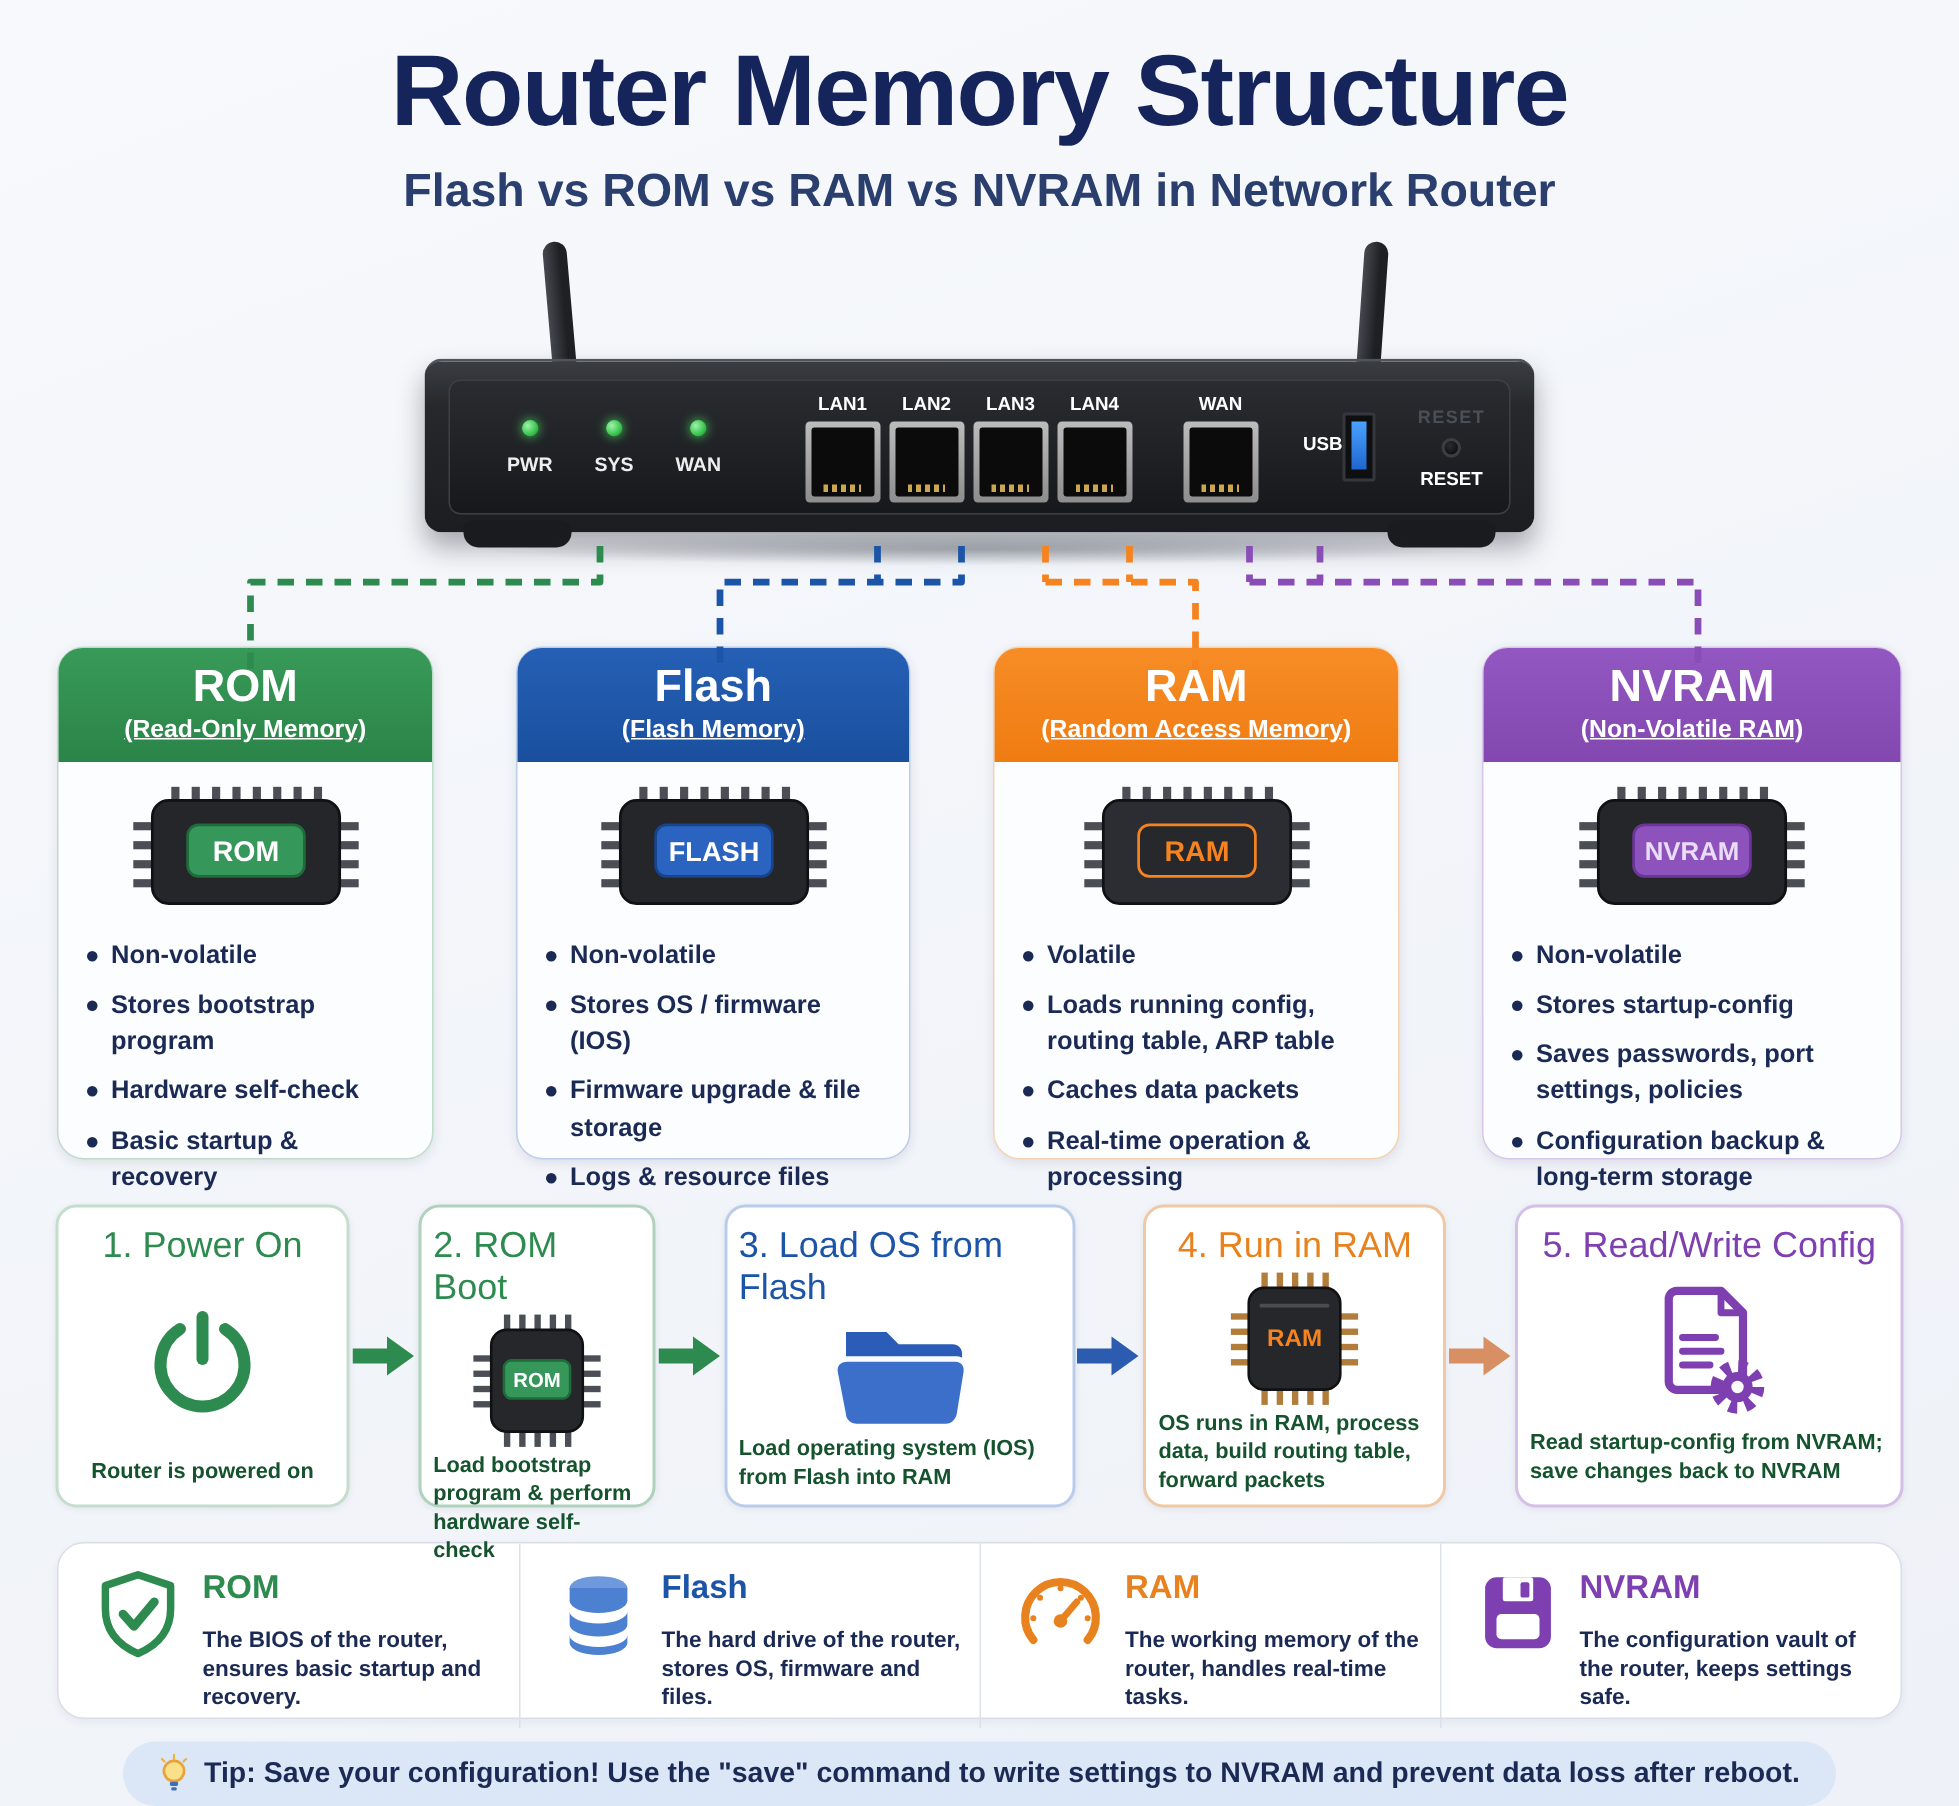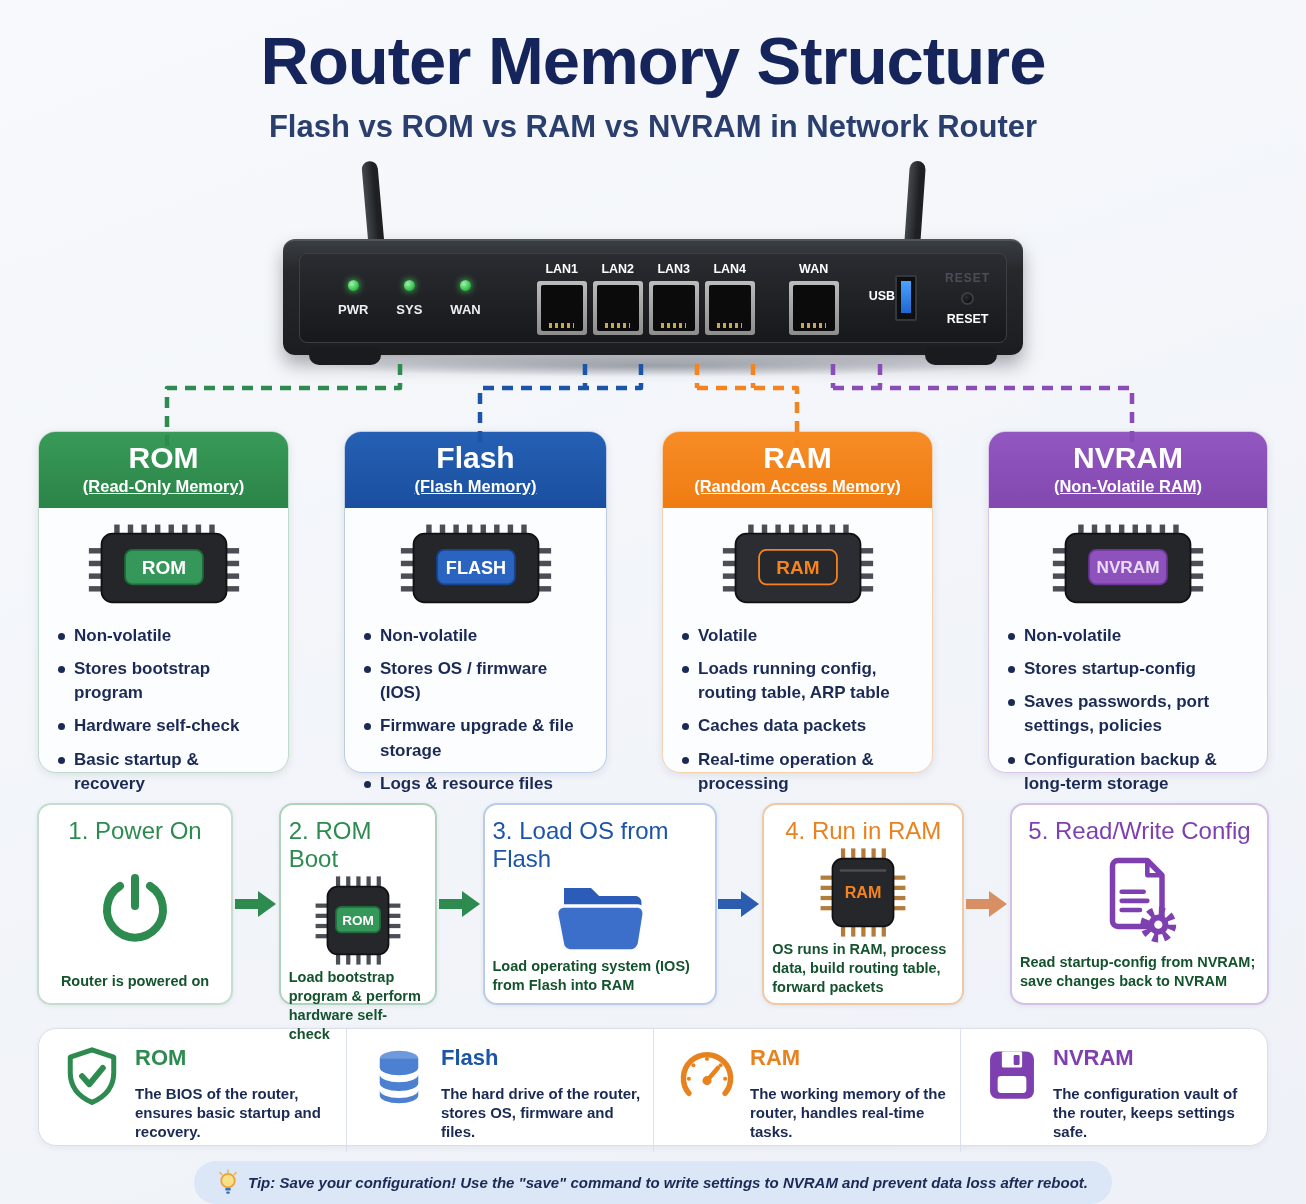--- a/index.html
+++ b/index.html
@@ -112,21 +112,21 @@
   .sum-cell { display:flex; gap:14px; padding:17px 10px 10px 24px; align-items:flex-start; }
   .sum-cell + .sum-cell { border-left:1px solid #dbe0ea; }
   .sum-title { font-size:22px; font-weight:800; line-height:1.05; }
   .sum-title.rom-c { color:#2e8b4f; } .sum-title.flash-c { color:#1c55a8; }
   .sum-title.ram-c { color:#e8821e; } .sum-title.nvram-c { color:#7e3fb0; }
   .sum-desc { margin-top:15px; font-size:15px; font-weight:600; color:#1b2a55; line-height:1.28; max-width:200px; }
 
   
   .tip-bar { width:fit-content; margin:15px auto 0; background:#dbe6f7; border-radius:999px;
              padding:8px 24px; display:flex; align-items:center; gap:10px; }
-  .tip-text { font-size:15px; font-weight:600; color:#1b2a55;font-style:italic; }
+  .tip-text { font-size:19px; font-weight:600; color:#1b2a55; }
 </style>
 </head>
 <body>
 
 <div class="page">
 
   <div class="header">
     <div class="title">Router Memory Structure</div>
     <div class="subtitle">Flash vs ROM vs RAM vs NVRAM in Network Router</div>
   </div>

